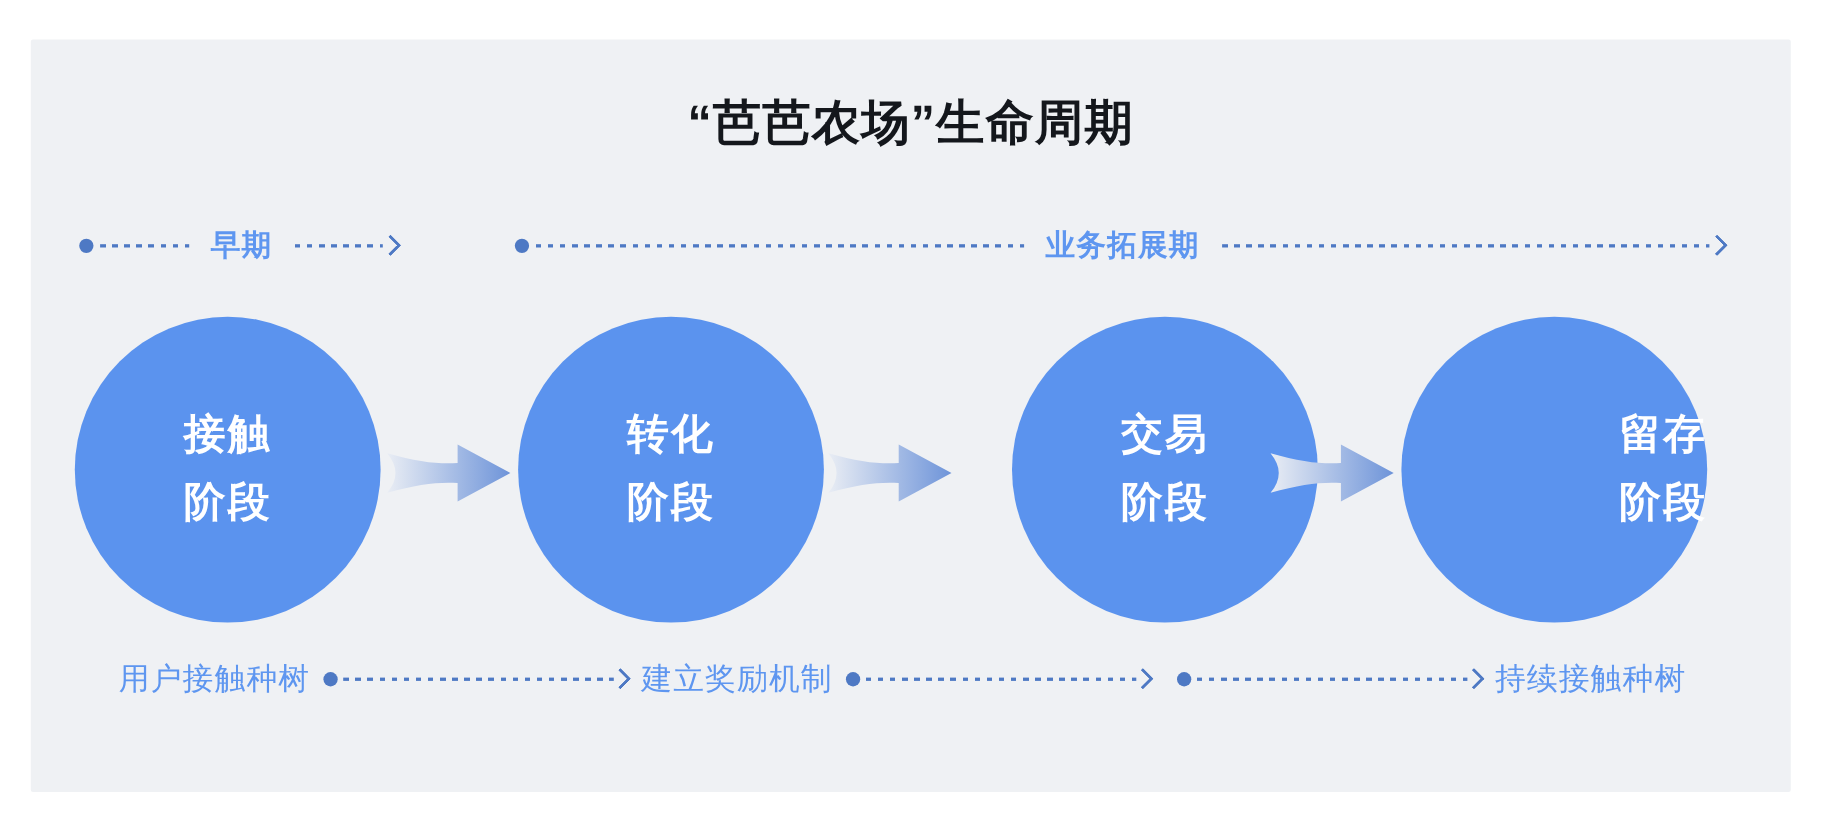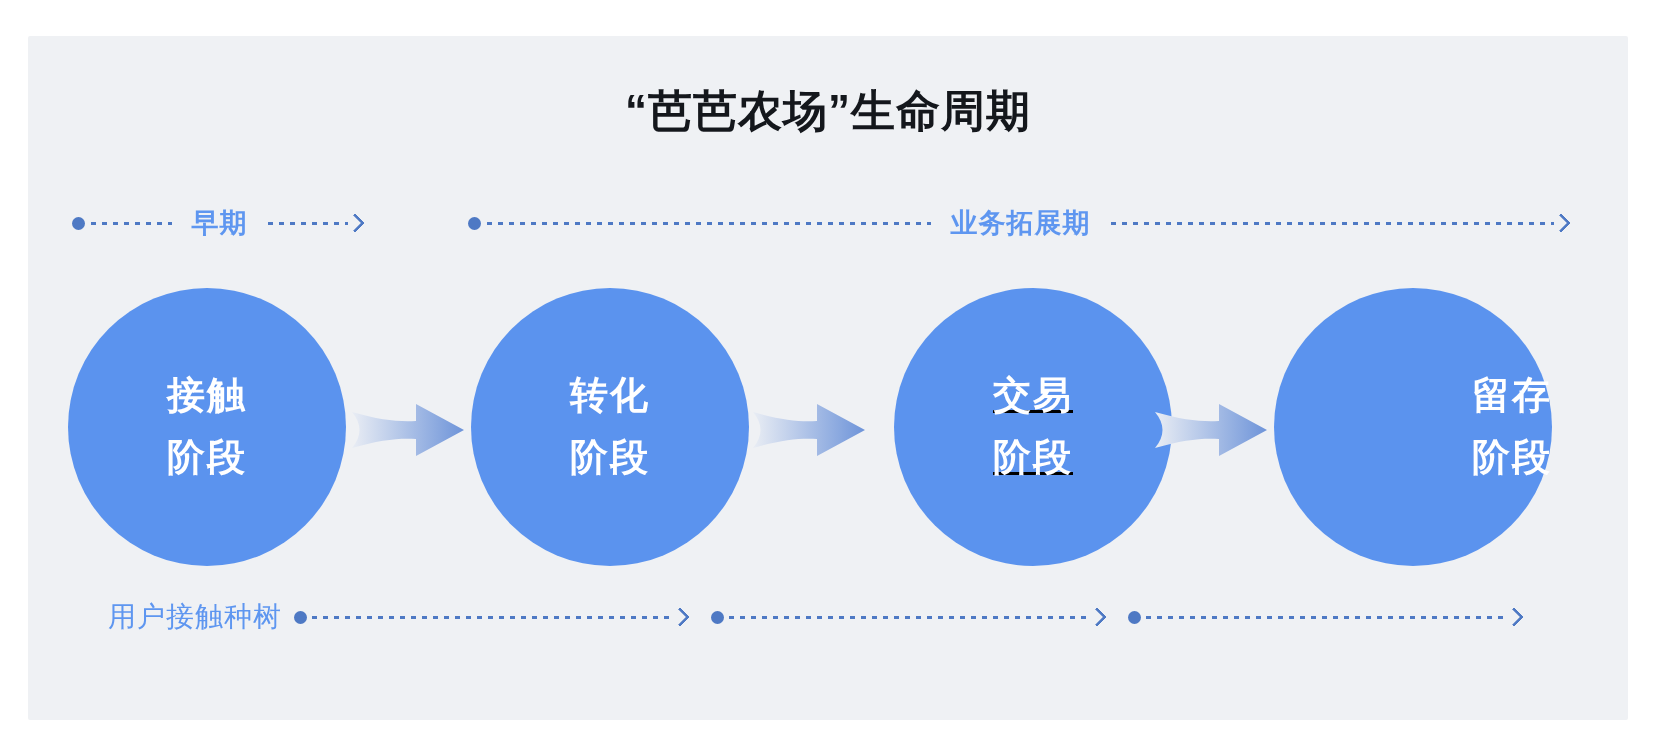--- a/index.html
+++ b/index.html
@@ -36,21 +36,21 @@
   }
   .tl-label{
     flex:0 0 auto;margin:0 14px;font-size:27px;font-weight:700;
     color:var(--label,#5E96F0);white-space:nowrap;letter-spacing:1px;
   }
   
   .circle{
     position:absolute;top:252px;width:278px;height:278px;border-radius:50%;
     background:var(--circle,#5B93EE);display:flex;align-items:center;justify-content:center;
   }
-  .c1{left:40px;} .c2{left:443px;} .c3{left:866px;text-decoration:underline;} .c4{left:1246px;justify-content:flex-end;}
+  .c1{left:40px;} .c2{left:443px;} .c3{left:892px;} .c4{left:1246px;justify-content:flex-end;}
   .circle-text{
     text-align:center;color:#ffffff;font-size:38px;font-weight:700;
     line-height:1.62;letter-spacing:2px;
   }
   .circle-text span{display:block;}
   
   .swoosh{position:absolute;top:364px;width:118px;height:60px;}
   .a1{left:322px;} .a2{left:723px;} .a3{left:1125px;}
   .stop-a{stop-color:var(--arrow-from,#E9EDF4);}
   .stop-b{stop-color:var(--arrow-to,#6E94D9);}
@@ -142,25 +142,27 @@
     <path fill="url(#g3)" d="M2,12 C30,20 48,22 66,21 L66,4 L114,30 L66,56 L66,39 C48,38 30,40 2,48 C12,36 12,24 2,12 Z"></path>
   </svg>
 
   <div class="notes">
     <span class="note">用户接触种树</span>
     <span class="conn">
       <span class="dot"></span>
       <span class="dash"></span>
       <span class="chev"></span>
     </span>
+    <span class="note">建立奖励机制</span>
     <span class="conn">
       <span class="dot"></span>
       <span class="dash"></span>
       <span class="chev"></span>
     </span>
     <span class="conn">
       <span class="dot"></span>
       <span class="dash"></span>
       <span class="chev"></span>
     </span>
+    <span class="note">持续接触种树</span>
   </div>
 
 </div>
 
 </body></html>

